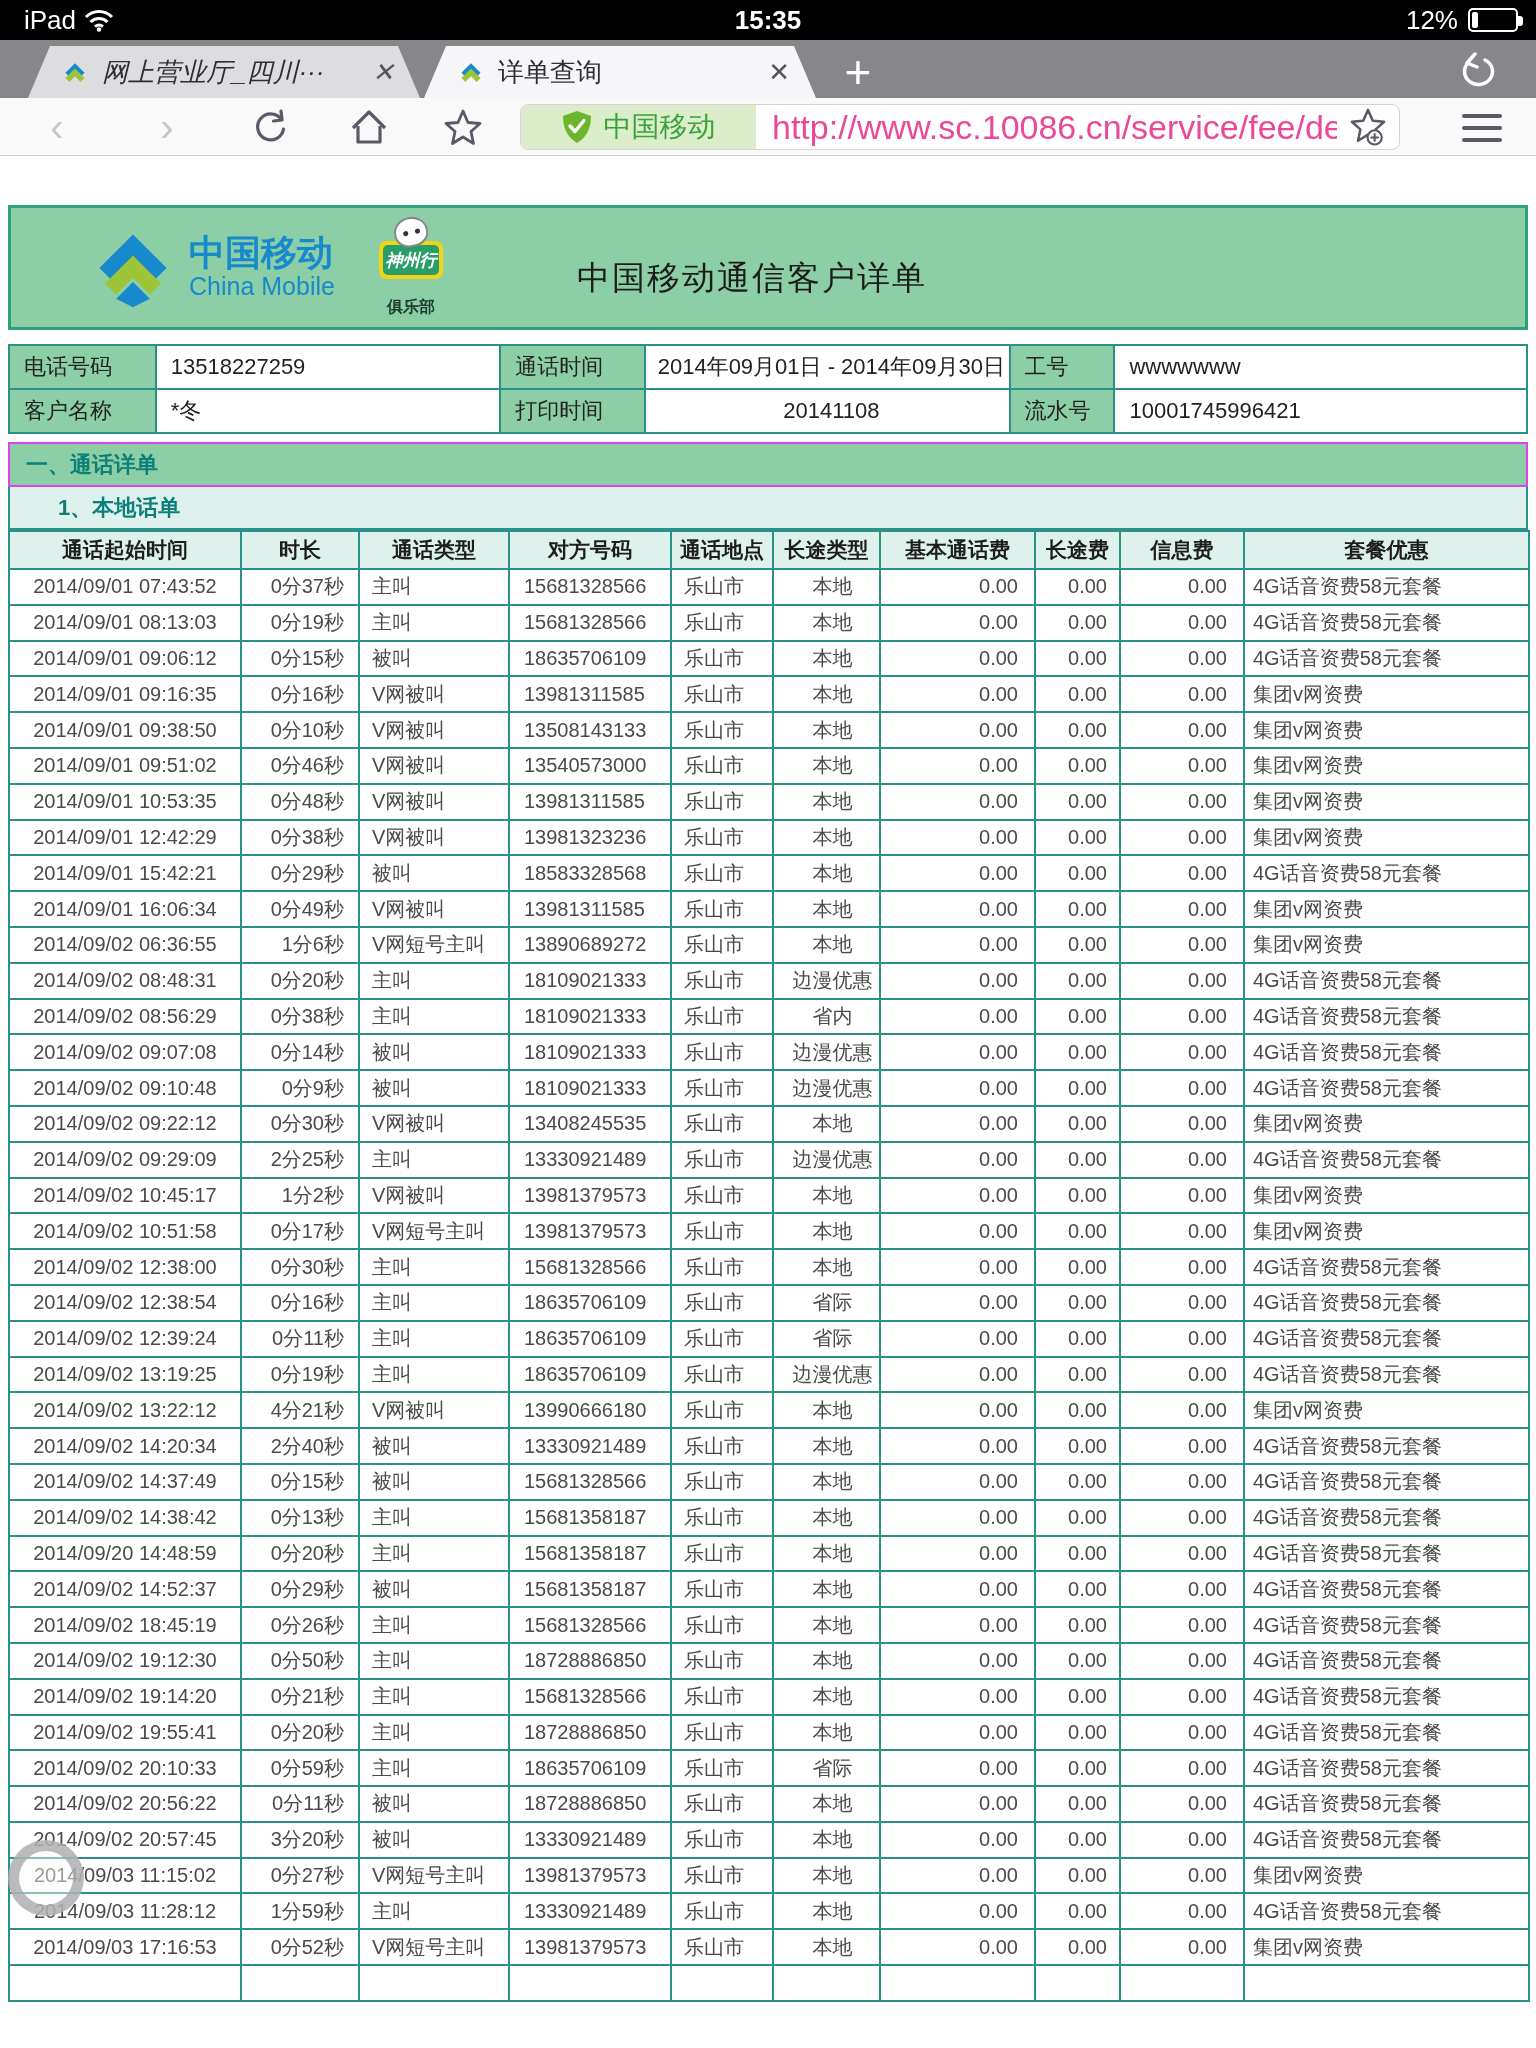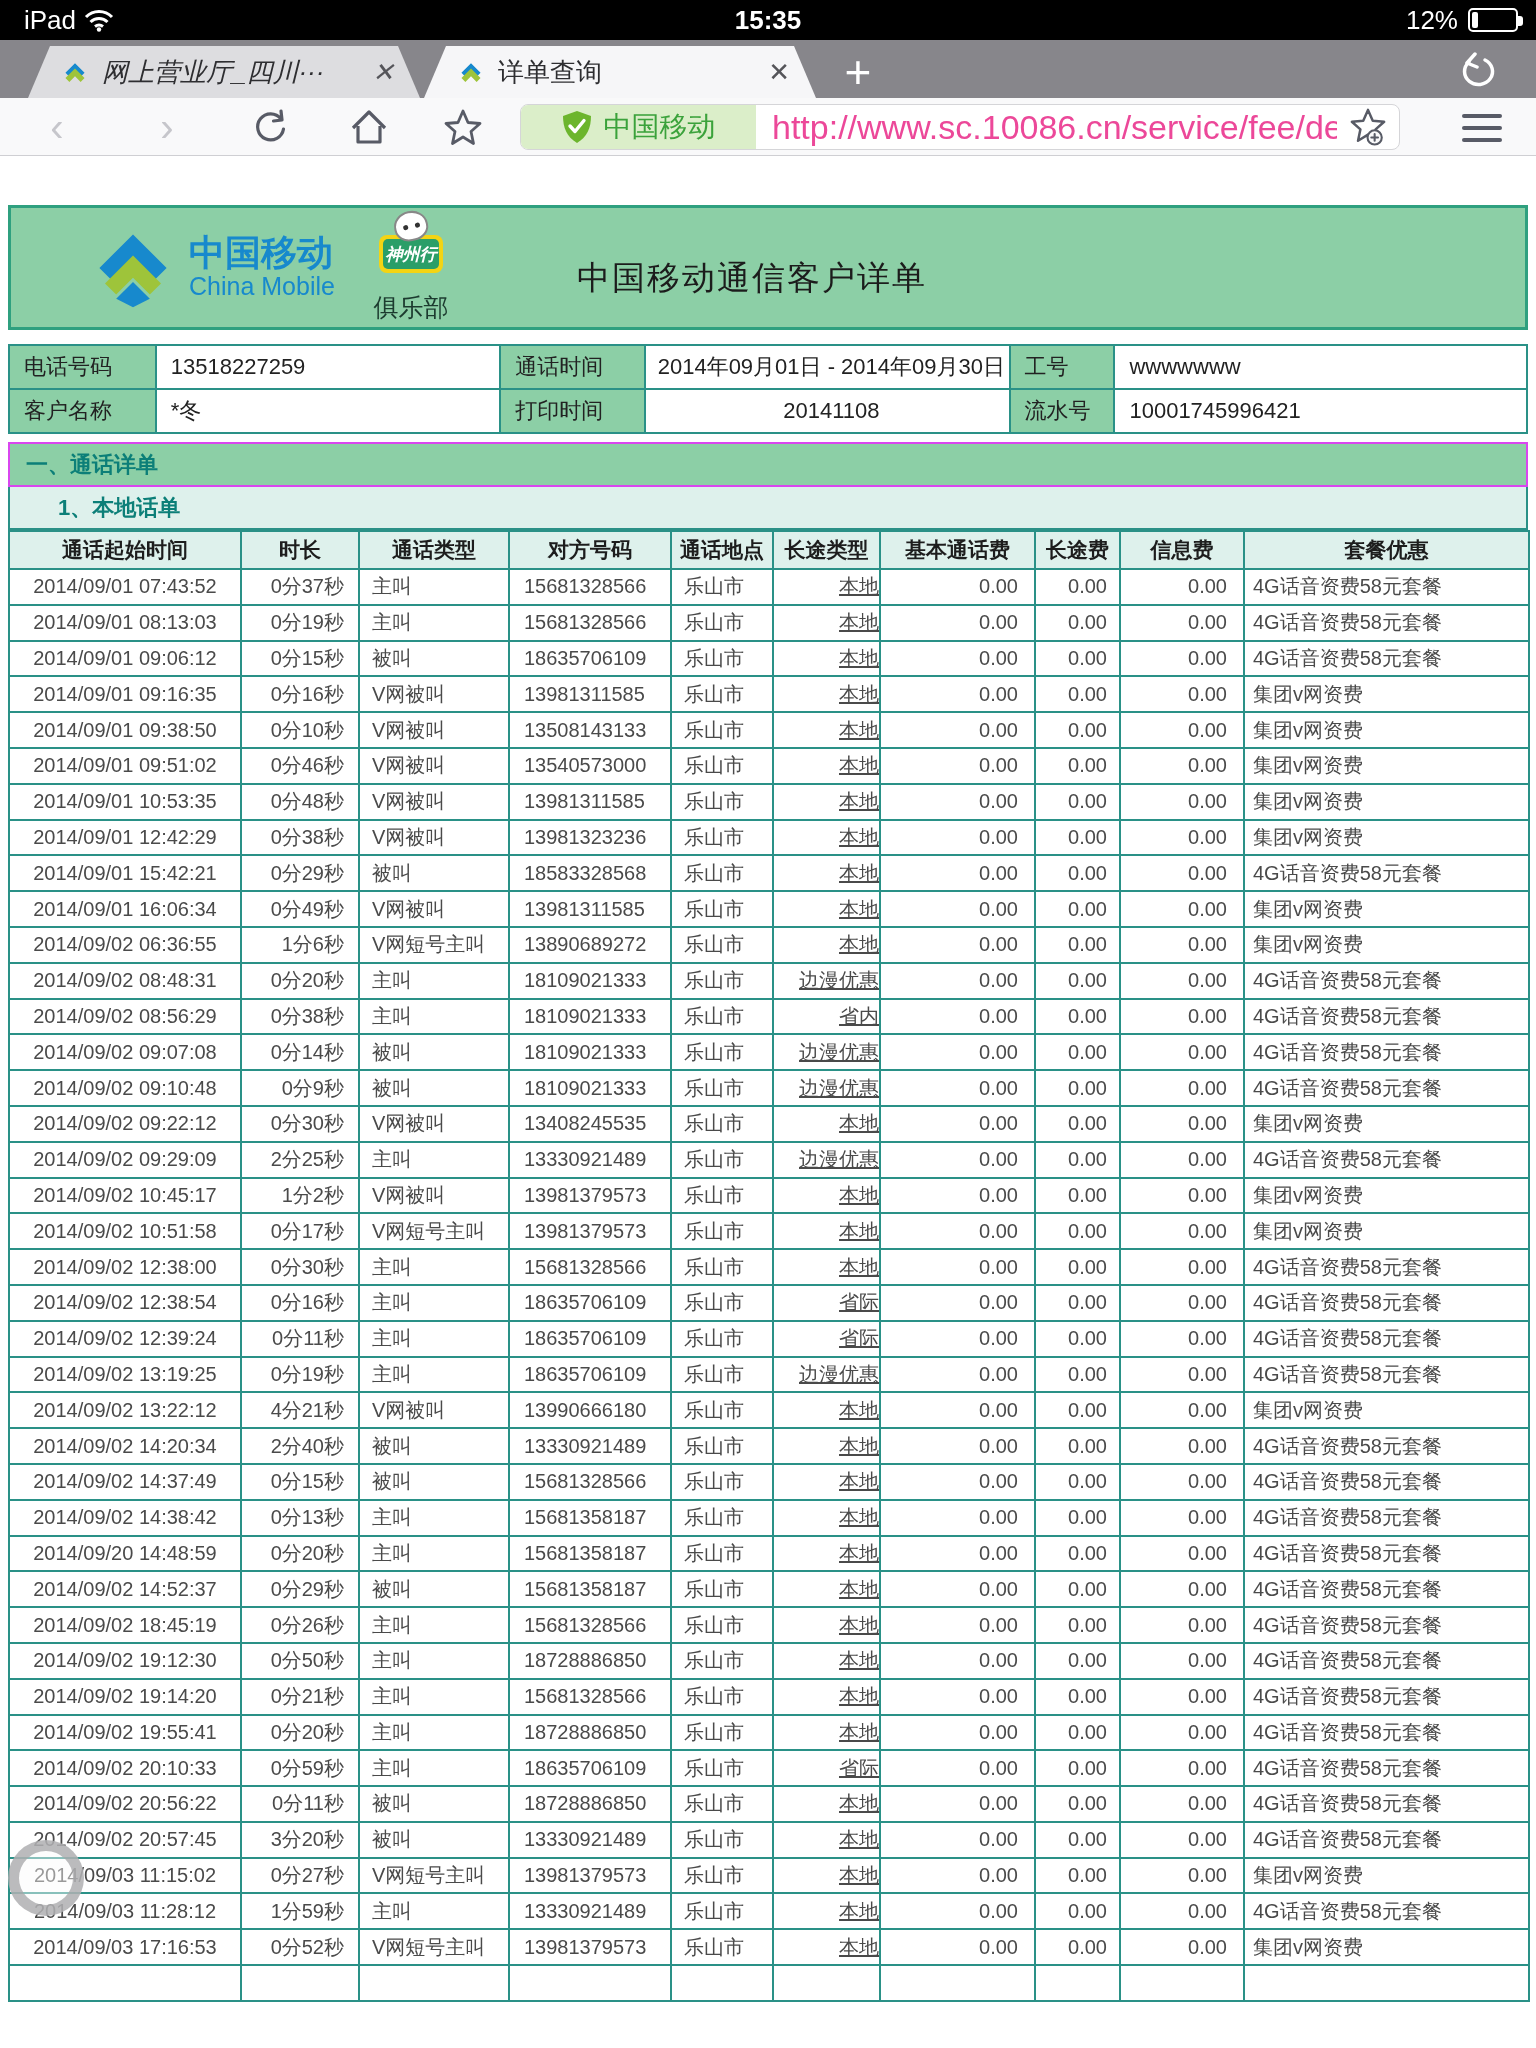--- a/index.html
+++ b/index.html
@@ -50,21 +50,21 @@
   .logo-wrap { display:flex; align-items:center; margin-left:80px; gap:14px; }
   .logo-text-cn { font-size:36px; font-weight:bold; color:#1789cd; line-height:1.05; }
   .logo-text-en { font-size:25px; color:#1789cd; }
   .mascot { margin-left:28px; width:96px; display:flex; flex-direction:column; align-items:center; position:relative; }
   .mascot-head { width:34px; height:30px; background:#fff; border:2px solid #888; border-radius:50% 50% 45% 45%; position:relative; margin-bottom:-6px; z-index:2; transform:rotate(-12deg); }
   .mascot-head:before { content:""; position:absolute; left:7px; top:11px; width:5px; height:5px; background:#333; border-radius:50%; }
   .mascot-head:after { content:""; position:absolute; left:19px; top:11px; width:5px; height:5px; background:#333; border-radius:50%; }
   .club-badge { width:64px; height:38px; background:#f3d414; border-radius:8px; padding:4px; z-index:1; }
   .club-badge-inner { width:100%; height:100%; background:#2a9e68; border-radius:5px; color:#fff; font-size:17px; font-weight:bold;
     display:flex; align-items:center; justify-content:center; font-style:italic; }
-  .club-label { font-size:25px; font-weight:normal; color:#1c3b2f; margin-top:18px; }
+  .club-label { font-size:16px; font-weight:bold; color:#1c3b2f; margin-top:18px; }
   .band-title { font-size:33px; color:#1c1c1c; margin-left:118px; letter-spacing:2px; align-self:flex-start; margin-top:48px; }
 
   
   .info-table { position:absolute; left:8px; top:188px; width:1520px; border-collapse:collapse; }
   .info-table td { border:2px solid #2a9187; height:44px; font-size:22px; color:#222; }
   .info-label { background:#8ccfa6; padding-left:14px; }
   .info-value { background:#fff; padding-left:14px; }
   .info-value.center { text-align:center; padding-left:8px; }
 
   
@@ -74,21 +74,21 @@
   .bar-sub { height:43px; background:#def1ec; border:2px solid #2a9187; border-top:none; display:flex; align-items:center;
     font-size:22px; font-weight:bold; color:#0c7f78; padding-left:48px; }
   .call-table { width:1520px; border-collapse:collapse; table-layout:fixed; }
   .call-table th { background:#def1ec; border:2px solid #2a9187; height:38px; font-size:21px; color:#1d1d1d; font-weight:bold; text-align:center; }
   .call-table td { background:#fff; border:2px solid #2a9187; height:35.8px; font-size:20px; color:#4a4a4a; white-space:nowrap; overflow:hidden; }
   .call-table td.c0 { text-align:center; }
   .call-table td.c1 { text-align:right; padding-right:14px; }
   .call-table td.c2 { text-align:left; padding-left:12px; }
   .call-table td.c3 { text-align:left; padding-left:14px; }
   .call-table td.c4 { text-align:left; padding-left:12px; }
-  .call-table td.c5 { text-align:right; padding-left:12px;text-decoration:underline; }
+  .call-table td.c5 { text-align:center; padding-left:12px; }
   .call-table td.c6 { text-align:right; padding-right:16px; }
   .call-table td.c7 { text-align:right; padding-right:12px; }
   .call-table td.c8 { text-align:right; padding-right:16px; }
   .call-table td.c9 { text-align:left; padding-left:8px; }
 
   
   .touch-circle { position:absolute; left:8px; top:1684px; width:76px; height:76px; border-radius:50%;
     border:11px solid rgba(165,165,168,0.75); background:rgba(250,250,250,0.45); z-index:5; }
 </style>
 </head>

